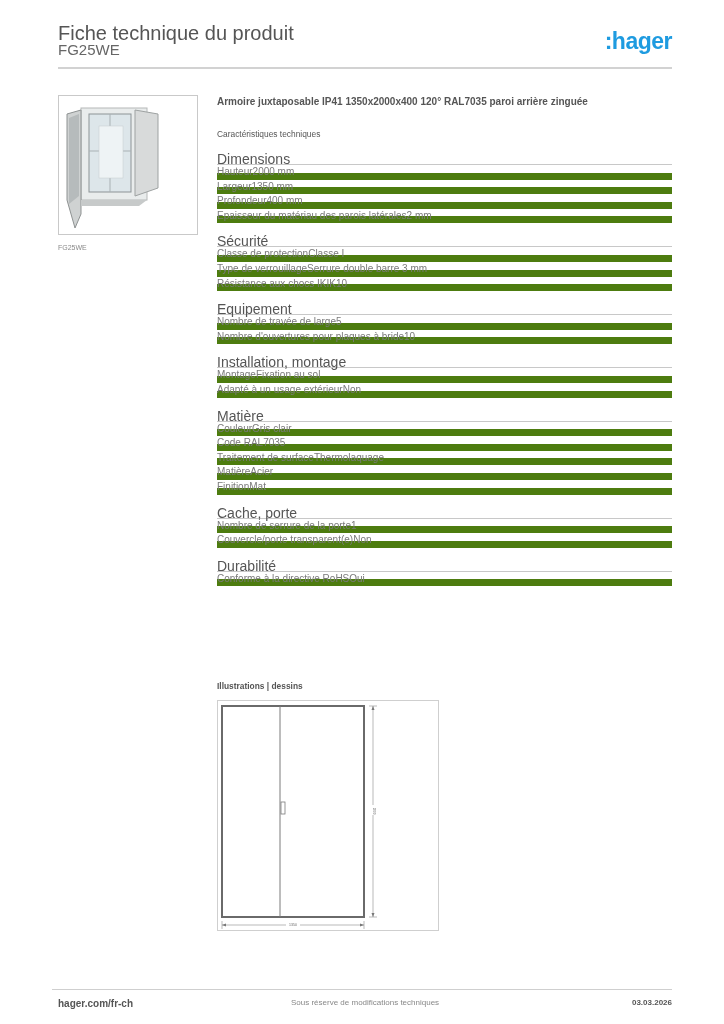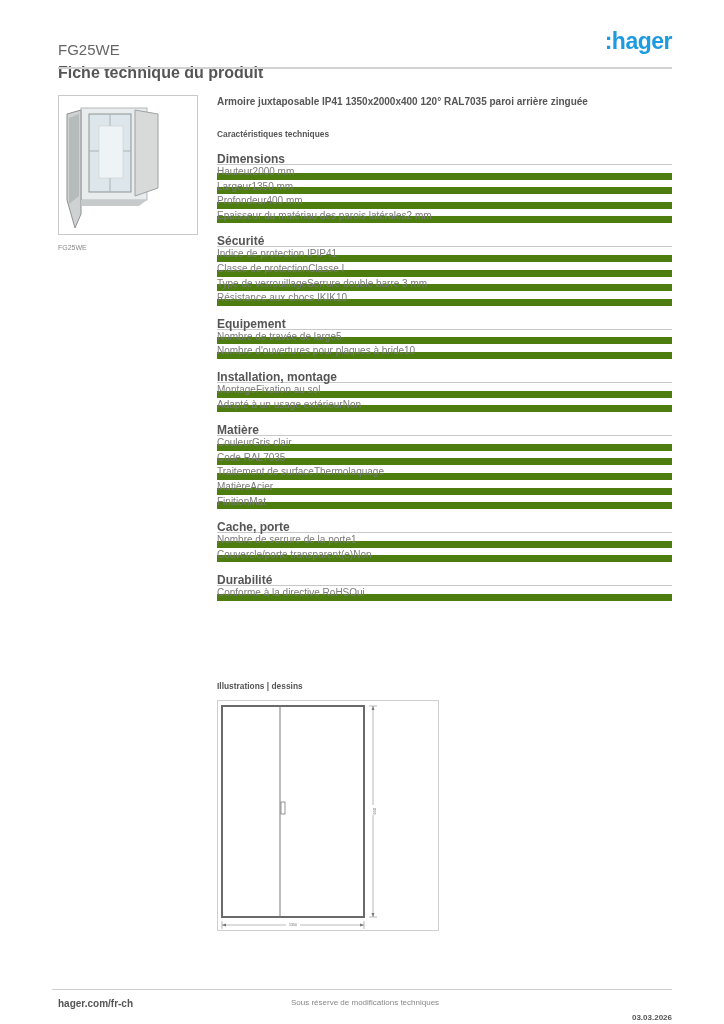--- a/index.html
+++ b/index.html
@@ -1,43 +1,43 @@
 <!DOCTYPE html>
 <html><head>
   <meta charset="utf-8">
   <style>
     * { margin: 0; padding: 0; box-sizing: border-box; }
     html, body { width: 724px; height: 1024px; background: #ffffff; overflow: hidden; }
     body { position: relative; font-family: "Liberation Sans", sans-serif; color: #6f6f6f; }
 
     .header { position: absolute; left: 58px; top: 20px; width: 614px; height: 50px; }
-    .header .title { position: absolute; left: 0; top: 2px; font-size: 16px; font-weight: bold; color: #555; margin-top: 42px; }
+    .header .title { position: absolute; left: 0; top: 2px; font-size: 20px; font-weight: normal; color: #555; }
     .header .ref { position: absolute; left: 0; top: 21px; font-size: 15px; color: #666; }
     .header .logo { position: absolute; right: 0; top: 8px; font-size: 23px; font-weight: bold; color: #1e9be0; letter-spacing: -0.5px; }
     .header .rule { position: absolute; left: 0; top: 47px; width: 614px; height: 2px; background: #d2d2d2; }
 
     .product-image { position: absolute; left: 58px; top: 95px; width: 140px; height: 140px; border: 1px solid #c9c9c9; background: #fff; }
     .product-caption { position: absolute; left: 58px; top: 244px; font-size: 7px; color: #8a8a8a; }
 
     .content { position: absolute; left: 217px; top: 96px; width: 455px; }
     .desc { font-size: 10px; font-weight: bold; color: #555; height: 33px; }
-    .section-title { font-size: 8.4px; font-weight: bold; color: #555; margin-top: 0; height: 20px; line-height: 10px; }
+    .section-title { font-size: 8.4px; font-weight: normal; color: #555; margin-top: 0; height: 20px; line-height: 10px; }
 
     .group { margin-top: 12px; }
-    .group-title { font-size: 12px; font-weight: bold; color: #555; height: 12px; line-height: 12px; border-bottom: 1px solid #c8c8c8; }
+    .group-title { font-size: 14px; font-weight: normal; color: #555; height: 12px; line-height: 12px; border-bottom: 1px solid #c8c8c8; }
     .row { display: flex; justify-content: flex-start; font-size: 10px; color: #7a7a7a; height: 14.6px; line-height: 14px; border-bottom: 7px solid #4d7c0f; }
     .row .val { text-align: right; }
 
     .illus-title { position: absolute; left: 217px; top: 681px; font-size: 8.4px; font-weight: bold; color: #555; }
     .drawing { position: absolute; left: 217px; top: 700px; width: 222px; height: 231px; border: 1px solid #cfcfcf; background: #fff; }
 
     .footer-rule { position: absolute; left: 52px; top: 989px; width: 620px; height: 1px; background: #cfcfcf; }
     .footer-left { position: absolute; left: 58px; top: 998px; font-size: 10px; font-weight: bold; color: #555; }
     .footer-center { position: absolute; left: 291px; top: 998px; font-size: 8px; color: #888; }
-    .footer-right { position: absolute; right: 52px; top: 998px; font-size: 8px; font-weight: bold; color: #555; margin-top: 15px; }
+    .footer-right { position: absolute; right: 52px; top: 998px; font-size: 8px; font-weight: bold; color: #555; }
   </style>
 </head>
 <body>
 
 <div class="header">
   <div class="title">Fiche technique du produit</div>
   <div class="ref">FG25WE</div>
   <div class="logo">:hager</div>
   <div class="rule"></div>
 </div>
@@ -81,24 +81,20 @@
         <span class="val">400 mm</span>
       </div>
     <div class="row">
         <span>Epaisseur du matériau des parois latérales</span>
         <span class="val">2 mm</span>
       </div>
   </div>
 
   <div class="group">
     <div class="group-title">Sécurité</div>
-    <div class="row">
-        <span>Indice de protection IP</span>
-        <span class="val">IP41</span>
-      </div>
     <div class="row">
         <span>Classe de protection</span>
         <span class="val">Classe I</span>
       </div>
     <div class="row">
         <span>Type de verrouillage</span>
         <span class="val">Serrure double barre 3 mm</span>
       </div>
     <div class="row">
         <span>Résistance aux chocs IK</span>

